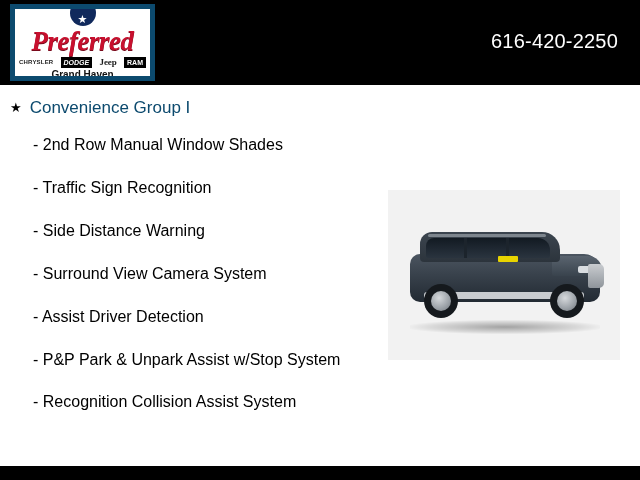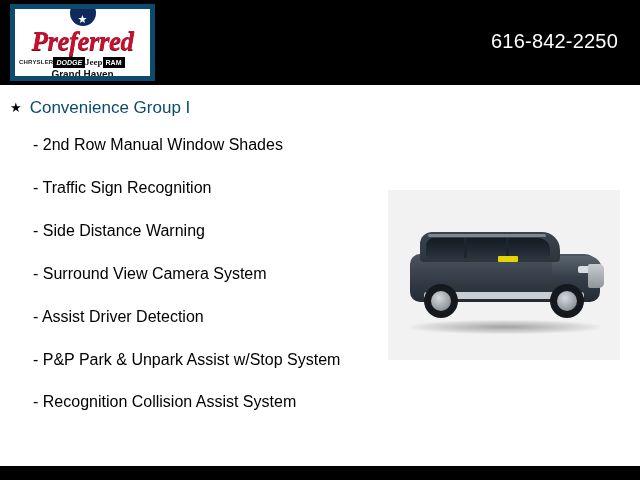--- a/index.html
+++ b/index.html
@@ -84,21 +84,21 @@
     text-shadow: 0 1px 0 #7a0a1c;
   }
   .logo-brandbar {
     position: absolute;
     left: 4px;
     right: 4px;
     top: 47px;
     height: 13px;
     display: flex;
     align-items: center;
-    justify-content: flex-start;
+    justify-content: space-between;
     font-size: 7px;
     font-weight: bold;
     color: #1b1b1b;
   }
   .logo-brandbar span {
     display: inline-block;
     line-height: 9px;
     white-space: nowrap;
   }
   .brand-chrysler { font-size: 6px; letter-spacing: 0.2px; }
@@ -336,21 +336,21 @@
       <div class="logo-word">Preferred</div>
       <div class="logo-brandbar">
         <span class="brand-chrysler">CHRYSLER</span>
         <span class="brand-dodge">DODGE</span>
         <span class="brand-jeep">Jeep</span>
         <span class="brand-ram">RAM</span>
       </div>
       <div class="logo-city">Grand Haven</div>
     </div>
 
-    <div class="phone">616-842-2250</div>
+    <div class="phone">616-420-2250</div>
   </div>
 
   <div class="content">
 
     <div class="features">
       <div class="feature-head">
         <span class="bullet-star">★</span>
         <span class="feature-head-text">Convenience Group I</span>
       </div>
 

